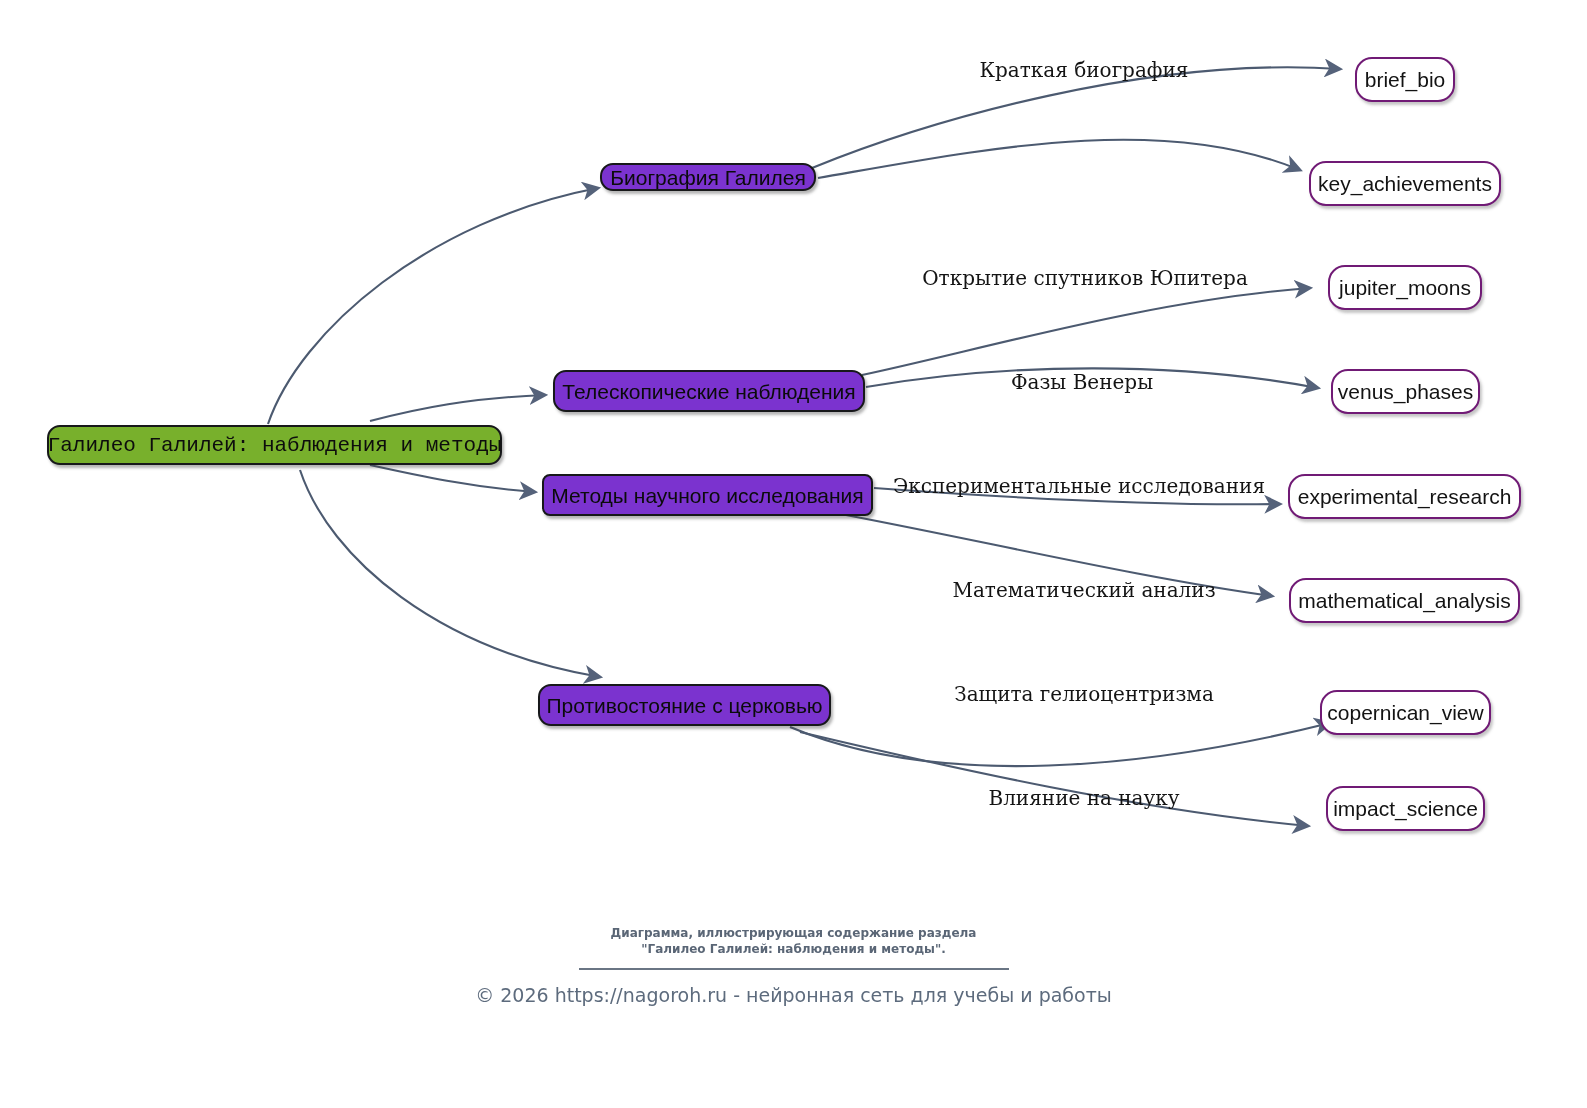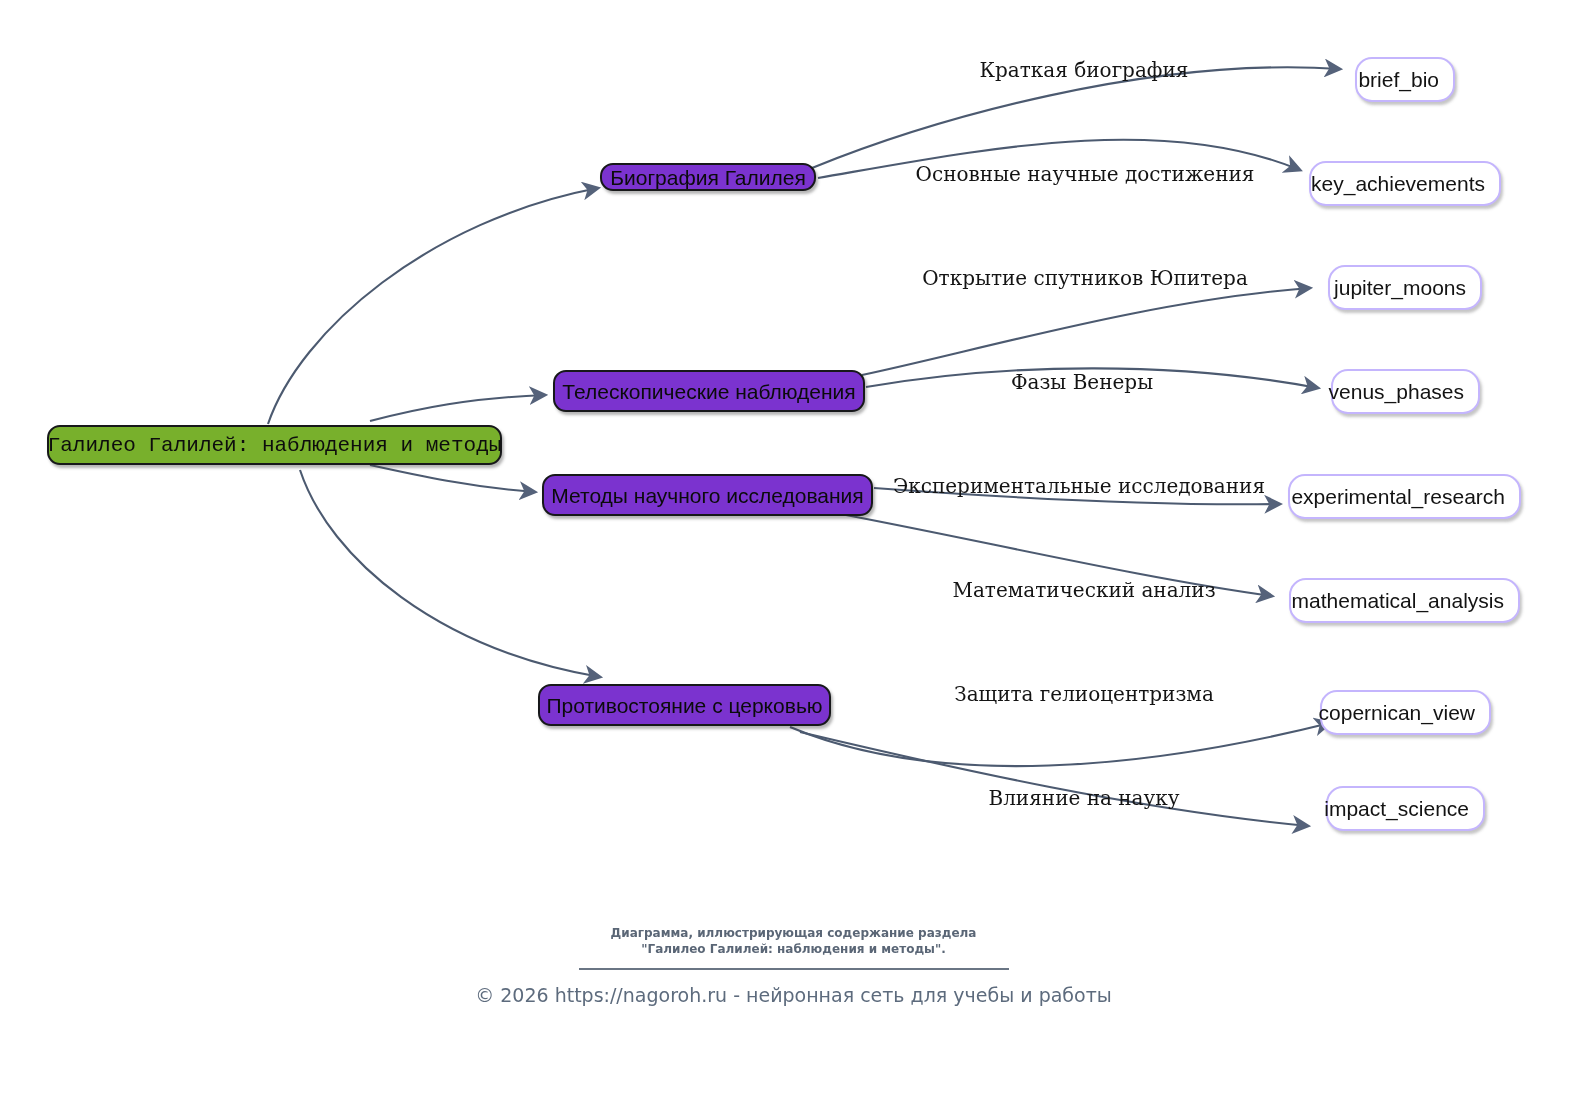--- a/index.html
+++ b/index.html
@@ -54,27 +54,26 @@
     border: 2px solid #17181a;
     border-radius: 13px;
     color: #0b0b0b;
     font-size: 21px;
     padding: 0 16px;
     box-shadow: 2px 3px 3px rgba(60,60,60,0.38);
   }
 
   .node-leaf {
     background: #ffffff;
-    border: 2px solid #c4b5fd;
+    border: 2px solid #701a75;
     border-radius: 17px;
     color: #131313;
     font-size: 21px;
     padding: 0 14px;
     box-shadow: 2px 3px 3px rgba(90,90,90,0.35);
-    justify-content: flex-end;
   }
 
   .edge-label {
     position: absolute;
     font-family: "DejaVu Serif", "Liberation Serif", serif;
     font-size: 20px;
     color: #141414;
     white-space: nowrap;
     transform: translateX(-50%);
   }
@@ -146,21 +145,21 @@
   </div>
 
   <div class="node node-branch" style="left:600px; top:163px; width:216px; height:28px;">
     <span>Биография Галилея</span>
   </div>
 
   <div class="node node-branch" style="left:553px; top:370px; width:312px; height:42px;">
     <span>Телескопические наблюдения</span>
   </div>
 
-  <div class="node node-branch" style="left:542px; top:474px; width:331px; height:42px;">
+  <div class="node node-branch" style="left:542px; top:474px; width:331px; height:42px;border-radius:8px;">
     <span>Методы научного исследования</span>
   </div>
 
   <div class="node node-branch" style="left:538px; top:684px; width:293px; height:42px;">
     <span>Противостояние с церковью</span>
   </div>
 
   <div class="node node-leaf" style="left:1355px; top:57px; width:100px; height:45px;">
     <span>brief_bio</span>
   </div>
@@ -188,21 +187,20 @@
   <div class="node node-leaf" style="left:1320px; top:682px; width:171px; height:45px;margin-top:8px;">
     <span>copernican_view</span>
   </div>
 
   <div class="node node-leaf" style="left:1326px; top:786px; width:159px; height:45px;">
     <span>impact_science</span>
   </div>
 
   <div class="edge-label" style="left:1084px; top:58px;">Краткая биография</div>
 
-  <div class="edge-label" style="left:1085px; top:162px;">Основные научные достижения</div>
 
   <div class="edge-label" style="left:1085px; top:266px;">Открытие спутников Юпитера</div>
 
   <div class="edge-label" style="left:1082px; top:370px;">Фазы Венеры</div>
 
   <div class="edge-label" style="left:1079px; top:474px;">Экспериментальные исследования</div>
 
   <div class="edge-label" style="left:1084px; top:578px;">Математический анализ</div>
 
   <div class="edge-label" style="left:1084px; top:682px;">Защита гелиоцентризма</div>

